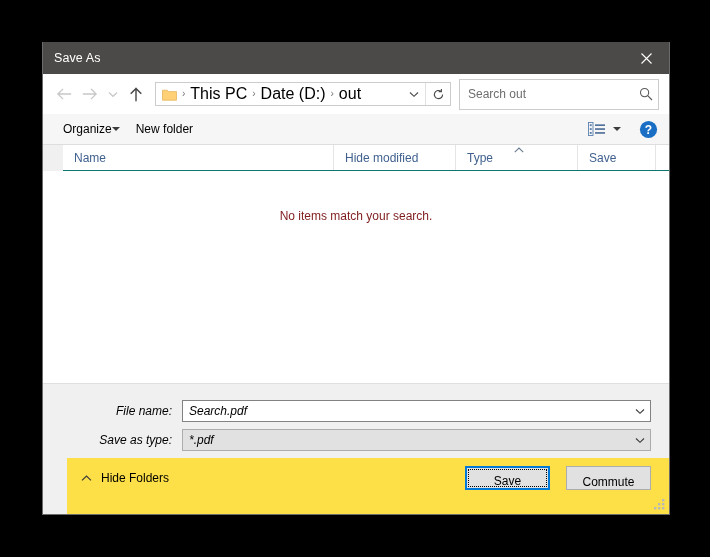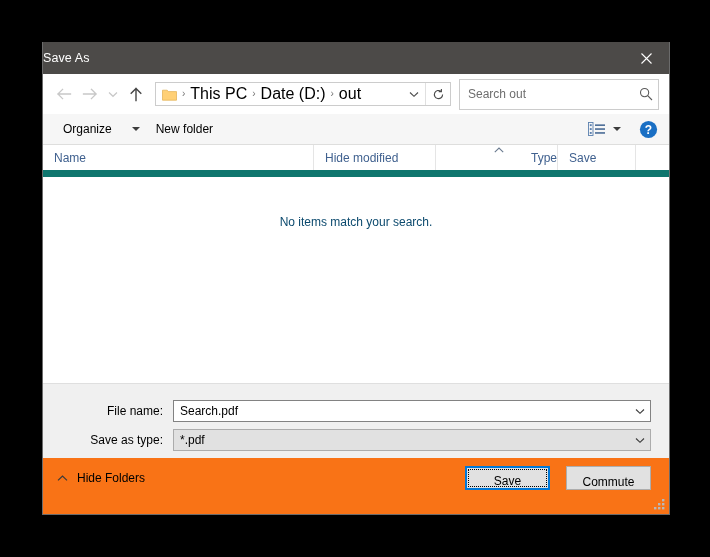--- a/index.html
+++ b/index.html
@@ -35,20 +35,21 @@
     height: 32px;
     background: #4c4a48;
     display: flex;
     align-items: center;
     justify-content: space-between;
     flex: none;
   }
   .titlebar-text {
     color: #ffffff;
     font-size: 12.5px;
+    padding-left: 11px;
     letter-spacing: .1px;
     user-select: none;
   }
   .close-btn {
     width: 46px;
     height: 32px;
     display: flex;
     align-items: center;
     justify-content: center;
     cursor: default;
@@ -172,21 +173,21 @@
     align-items: center;
     flex: none;
     padding: 0 8px 0 12px;
     box-sizing: border-box;
   }
   .cmd-item {
     font-size: 12px;
     color: #000000;
     display: flex;
     align-items: center;
-    gap: 20px;
+    gap: 0;
     padding: 4px 8px;
     cursor: default;
     white-space: nowrap;
   }
   .cmd-spacer { flex: 1 1 auto; }
   .caret-down {
     width: 0; height: 0;
     border-left: 4px solid transparent;
     border-right: 4px solid transparent;
     border-top: 4px solid #3c3c3c;
@@ -197,42 +198,43 @@
     justify-content: center;
     cursor: default;
   }
   .view-btn { gap: 8px; padding: 3px 6px; }
   .help-btn { width: 26px; height: 26px; margin-left: 8px; }
 
   
   .colheaders {
     height: 25px;
     background: #ffffff;
-    border-bottom: 7px solid #0f766e;
+    border-bottom: 1px solid #0f766e;
     display: flex;
     align-items: stretch;
     flex: none;
     position: relative;
+    margin-left: 20px;
   }
   .colheader {
     display: flex;
     align-items: center;
     font-size: 12px;
     color: #40618f;
     border-right: 1px solid #e5e5e5;
     box-sizing: border-box;
     padding-left: 11px;
     cursor: default;
     position: relative;
     overflow: hidden;
     white-space: nowrap;
   }
   .col-name     { width: 271px; }
   .col-date     { width: 122px; }
-  .col-type     { width: 122px; justify-content: flex-end; }
+  .col-type     { width: 122px; }
   .col-size     { width: 78px; }
   .col-filler   { flex: 1 1 auto; border-right: none; }
   .sort-caret {
     position: absolute;
     left: 451px;
     top: 2px;
     width: 10px;
     height: 6px;
   }
 
@@ -243,30 +245,31 @@
     position: relative;
     border-bottom: 1px solid #dfdfdf;
   }
   .empty-msg {
     position: absolute;
     left: 0;
     right: 0;
     top: 38px;
     text-align: center;
     font-size: 12px;
-    color: #0c4a6e;
+    color: #7f1d1d;
     user-select: none;
   }
 
   
   .form-area {
     flex: none;
     background: #f0f0f0;
-    padding: 16px 18px 0 18px;
-    box-sizing: border-box;
+    padding: 16px 18px 0 27px;
+    box-sizing: border-box;
+    font-style: italic;
   }
   .form-row {
     display: flex;
     align-items: center;
     margin-bottom: 7px;
   }
   .form-label {
     width: 112px;
     text-align: right;
     padding-right: 10px;
@@ -303,26 +306,27 @@
     align-items: center;
     justify-content: center;
     flex: none;
     cursor: default;
   }
 
   
   .footer {
     flex: none;
     height: 56px;
-    background: #f97316;
+    background: #fde047;
     display: flex;
     align-items: center;
     padding: 0 18px 16px 14px;
     box-sizing: border-box;
     position: relative;
+    margin-left: 24px;
   }
   .hide-folders {
     display: flex;
     align-items: center;
     gap: 9px;
     font-size: 12px;
     color: #000000;
     cursor: default;
     user-select: none;
   }

